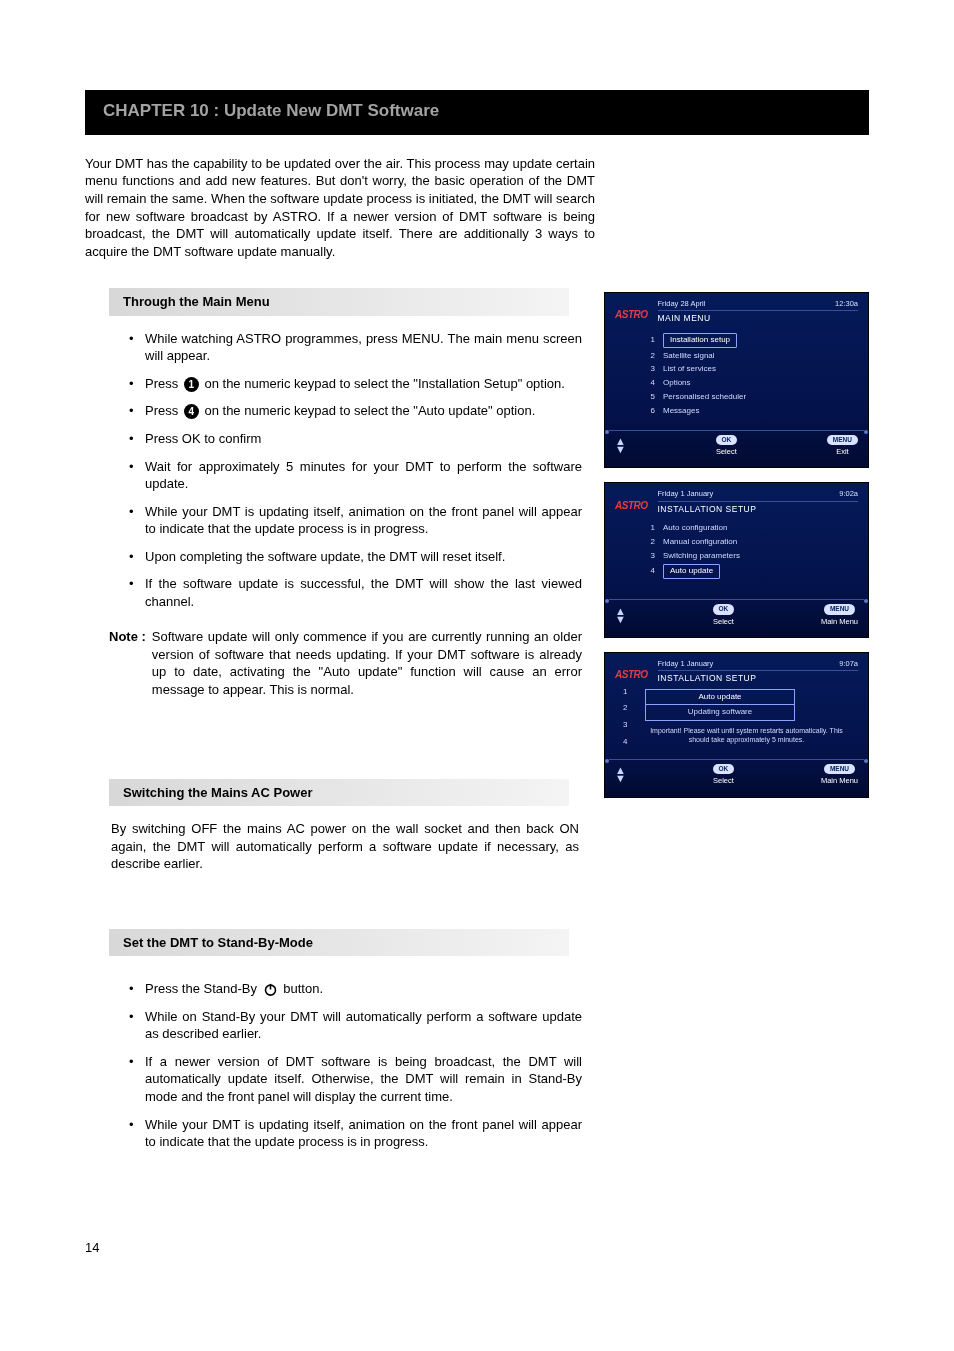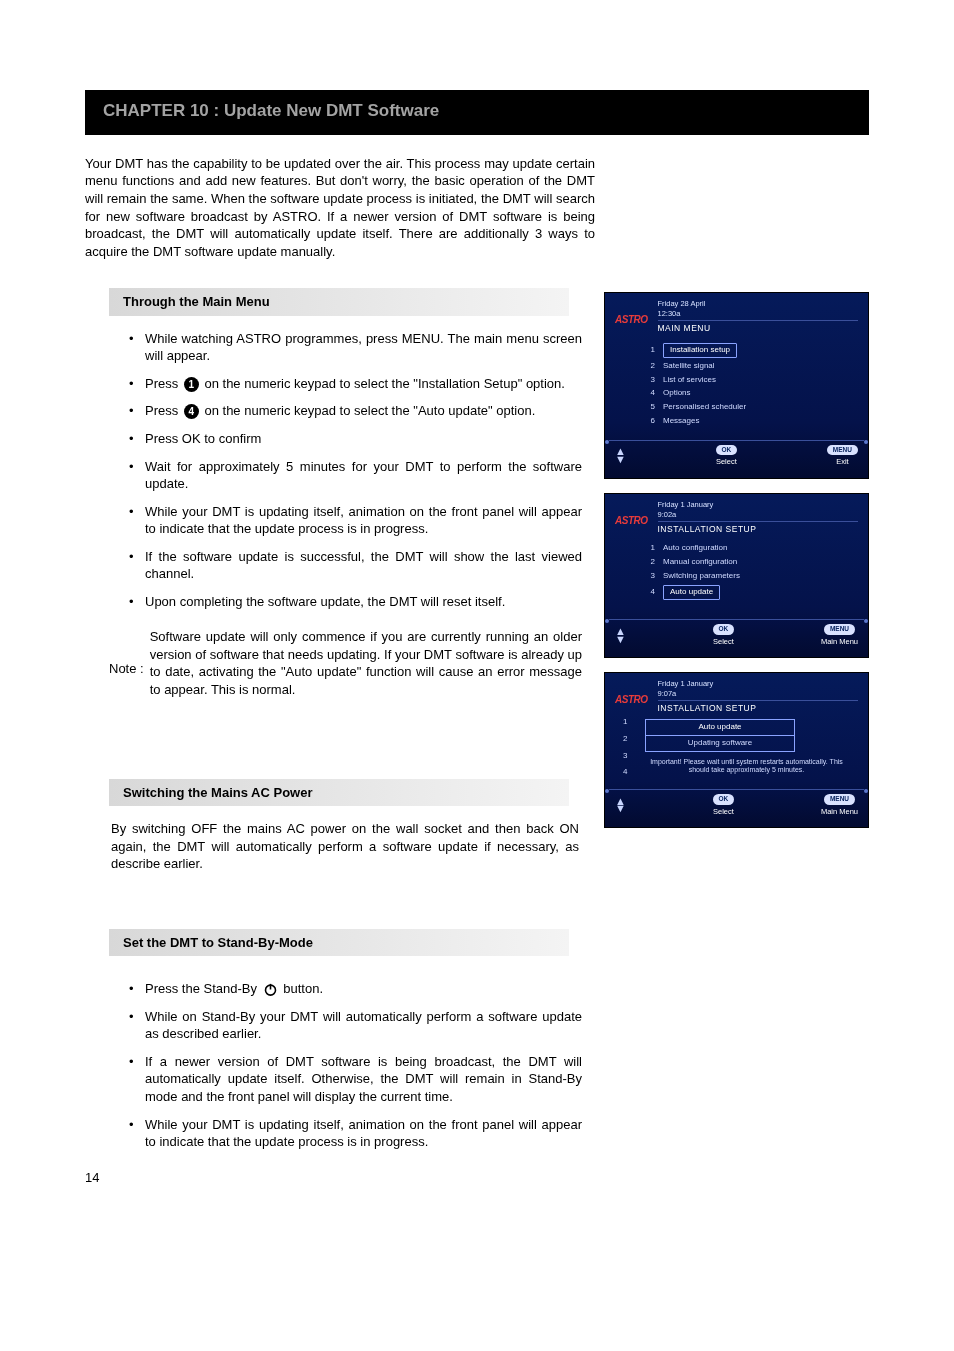--- a/index.html
+++ b/index.html
@@ -70,43 +70,43 @@
     margin: 0 2px;
   }
   .note-block {
     display: flex;
     gap: 6px;
     padding-left: 0;
     margin-top: 8px;
     margin-bottom: 30px;
     text-align: justify;
   }
-  .note-label { font-weight: normal; white-space: nowrap; margin-top: 32px; }
+  .note-label { font-weight: bold; white-space: nowrap; }
   .section-block { margin-left: 24px; }
   .section-block.first { margin-left: 24px; }
   .plain-para { text-align: justify; max-width: 470px; margin-bottom: 28px; padding-left: 2px;}
-  .page-num { font-size: 13px; }
+  .page-num { font-size: 13px; margin-top: 70px; }
 
   
   .tv {
     background: linear-gradient(to bottom, #051a5a, #04124a 70%, #020a30);
     width: 265px;
     color: #fff;
     font-size: 8px;
     font-family: Arial, sans-serif;
     border: 1px solid #000;
   }
   .tv-top { display: flex; align-items: center; padding: 6px 10px 0 10px; gap: 10px; }
   .astro-logo {
     font-style: italic; font-weight: bold; font-size: 10px;
     color: #e63b3b; letter-spacing: -0.5px;
     margin-top:6px;
   }
   .tv-head-right { flex: 1; }
-  .tv-date-row { display: flex; justify-content: space-between; font-size: 7.5px; color: #d5e0ff; flex-direction: column;}
+  .tv-date-row { display: flex; justify-content: space-between; font-size: 7.5px; color: #d5e0ff;}
   .tv-subtitle { color: #fff; text-align: left; font-size: 8.5px; letter-spacing: 0.5px; margin-top: 1px; border-top:1px solid #3a4f9a; padding-top:2px;}
   .tv-menu { padding: 5px 10px 4px 40px; }
   .tv-item { display: flex; align-items: center; gap: 8px; margin: 3px 0; color: #d0daff;}
   .tv-item .n { width: 10px; text-align: right; color:#d0daff;}
   .tv-item .lbl { white-space: nowrap; }
   .tv-item.sel .lbl { border: 1px solid #8aa3ff; padding: 1px 6px; border-radius:1px; color:#fff;}
   .tv-footer {
     border-top: 1px solid #3a4f9a;
     margin: 6px 4px 4px 4px;
     padding: 4px 6px 6px 6px;
@@ -142,22 +142,22 @@
 
     <div class="section-block first">
       <div class="section-title">Through the Main Menu</div>
       <ul class="steps" id="steps-main">
           <li>While watching ASTRO programmes, press MENU. The main menu screen will appear.</li>
           <li>Press <span class="num-circle">1</span> on the numeric keypad to select the "Installation Setup" option.</li>
           <li>Press <span class="num-circle">4</span> on the numeric keypad to select the "Auto update" option.</li>
           <li>Press OK to confirm</li>
           <li>Wait for approximately 5 minutes for your DMT to perform the software update.</li>
           <li>While your DMT is updating itself, animation on the front panel will appear to indicate that the update process is in progress.</li>
+          <li>Upon completing the software update, the DMT will reset itself.</li>
           <li>If the software update is successful, the DMT will show the last viewed channel.</li>
-          <li>Upon completing the software update, the DMT will reset itself.</li>
         </ul>
       <div class="note-block">
         <span class="note-label">Note :</span>
         <span>Software update will only commence if you are currently running an older version of software that needs updating.  If your DMT software is already up to date, activating the "Auto update" function will cause an error message to appear.  This is normal.</span>
       </div>
     </div>
 
     <div style="height:50px"></div>
 
     <div class="section-block">

